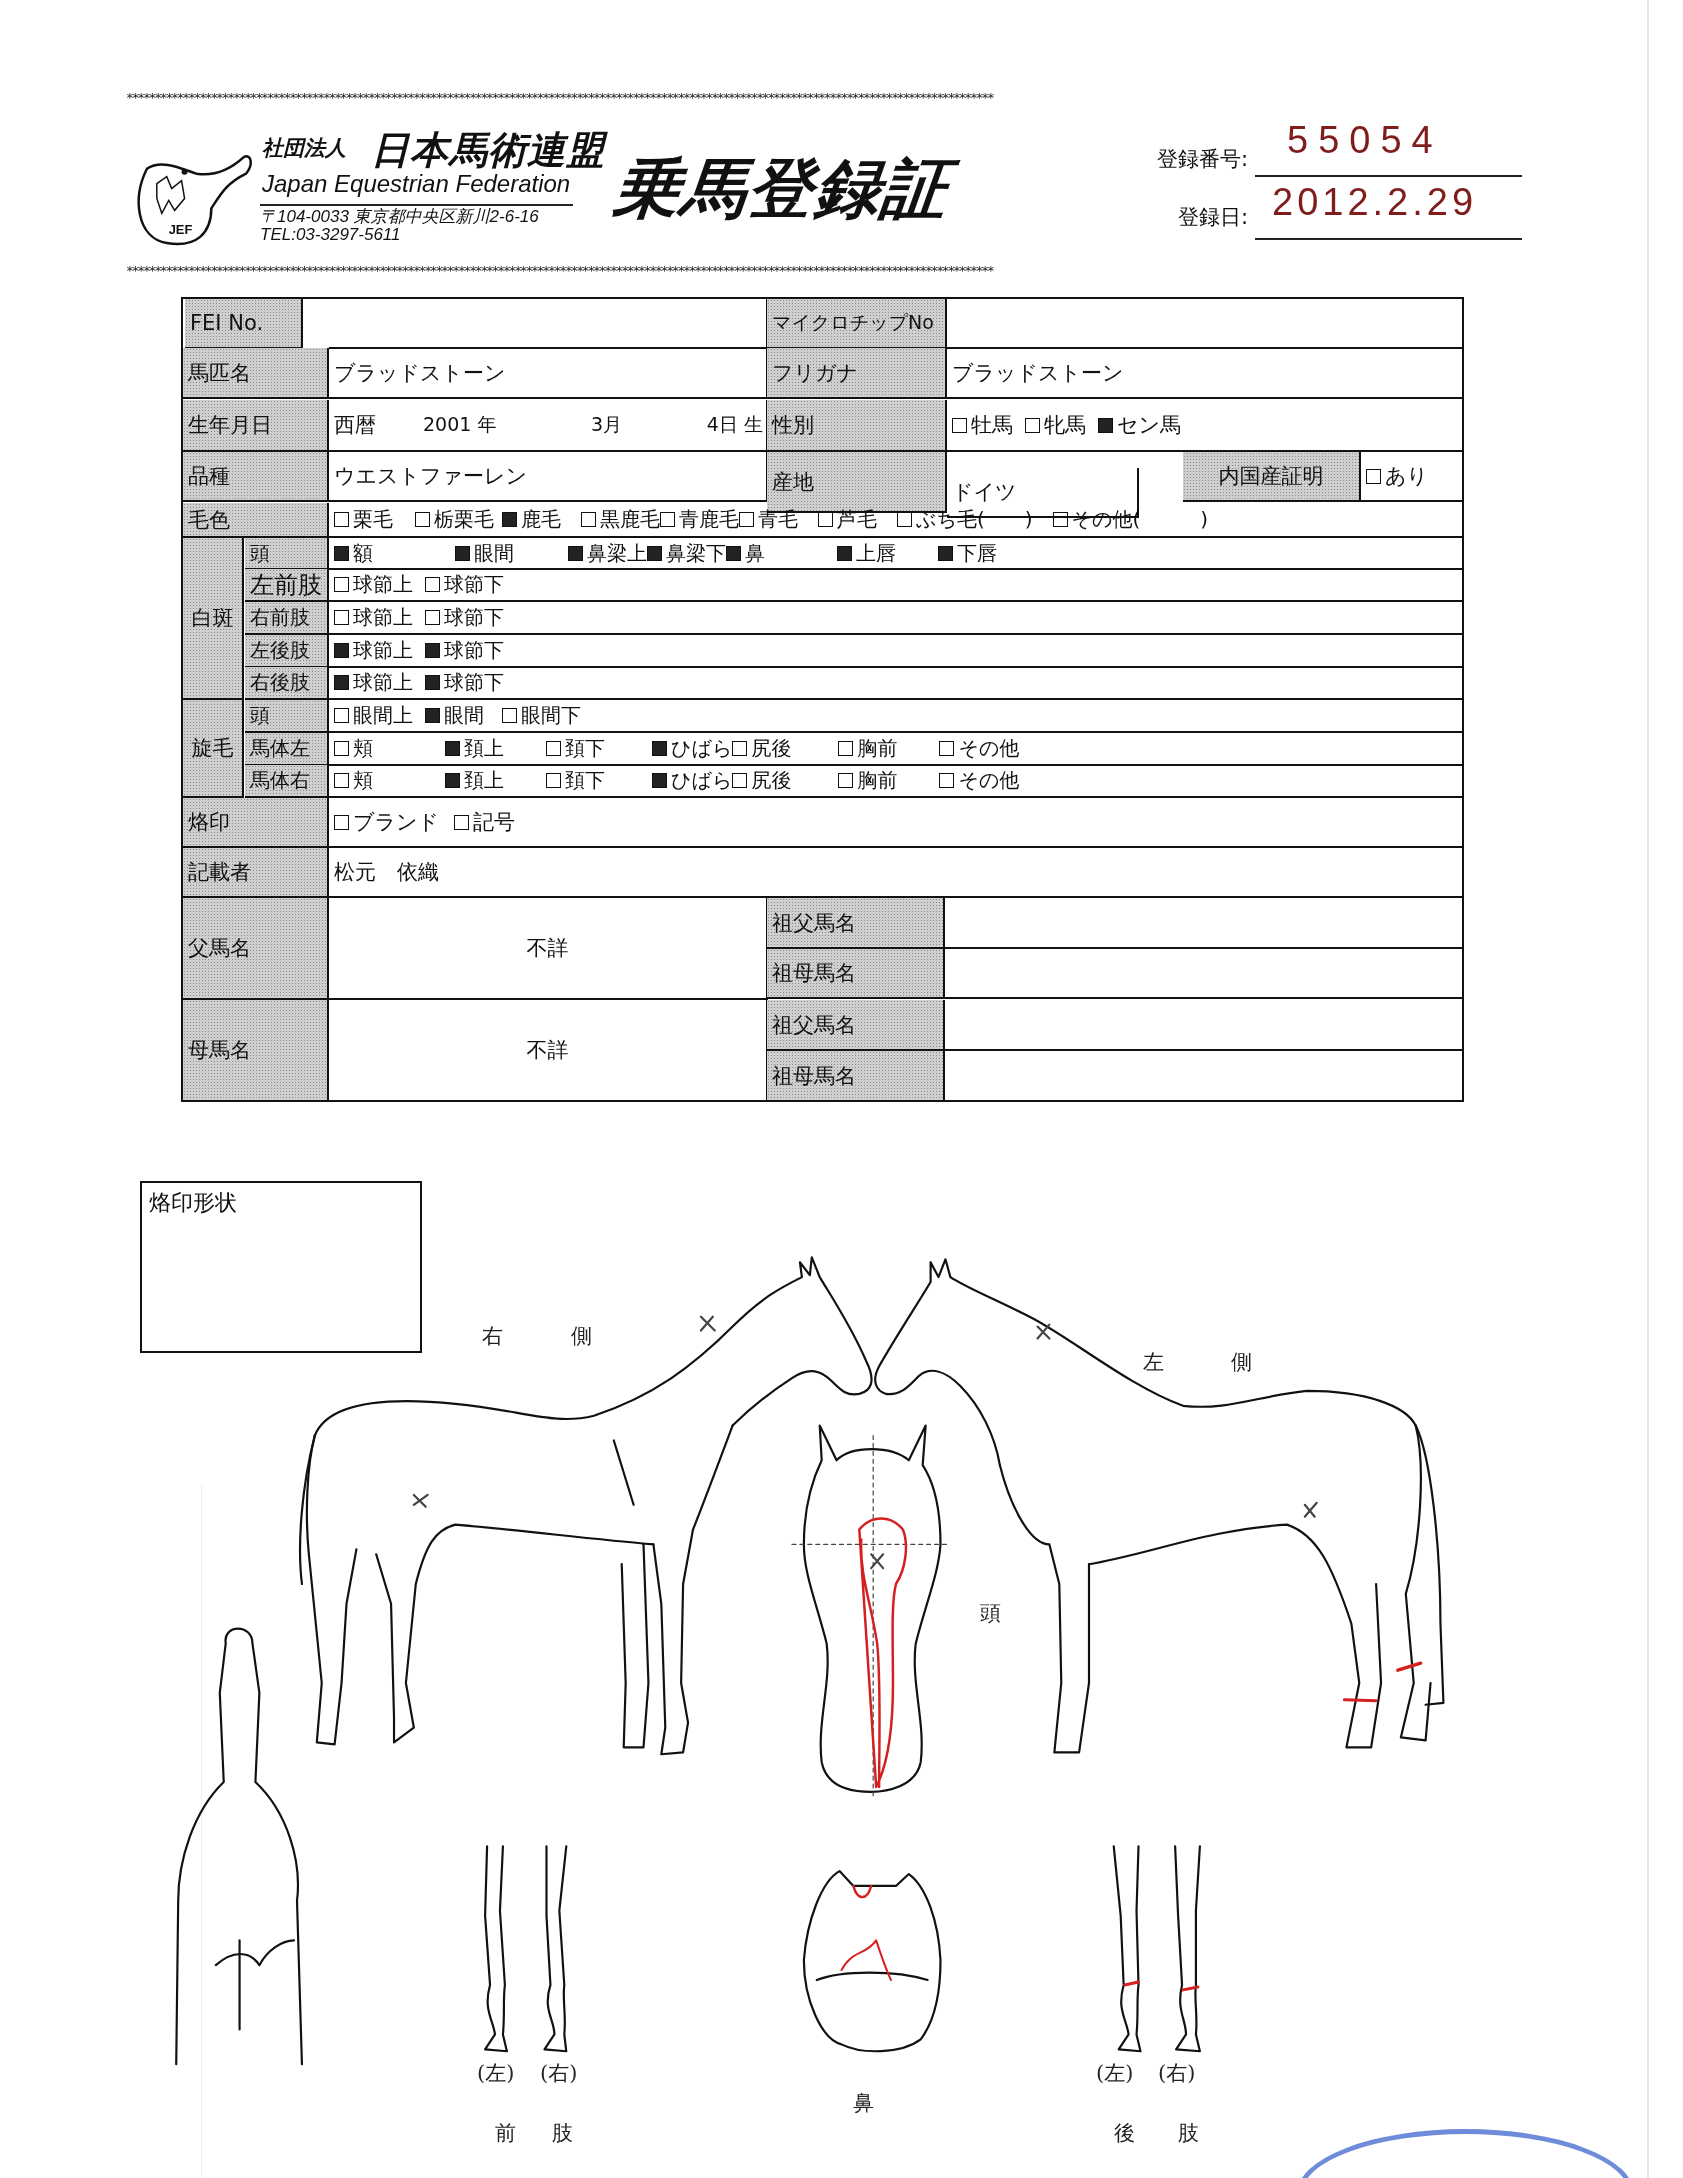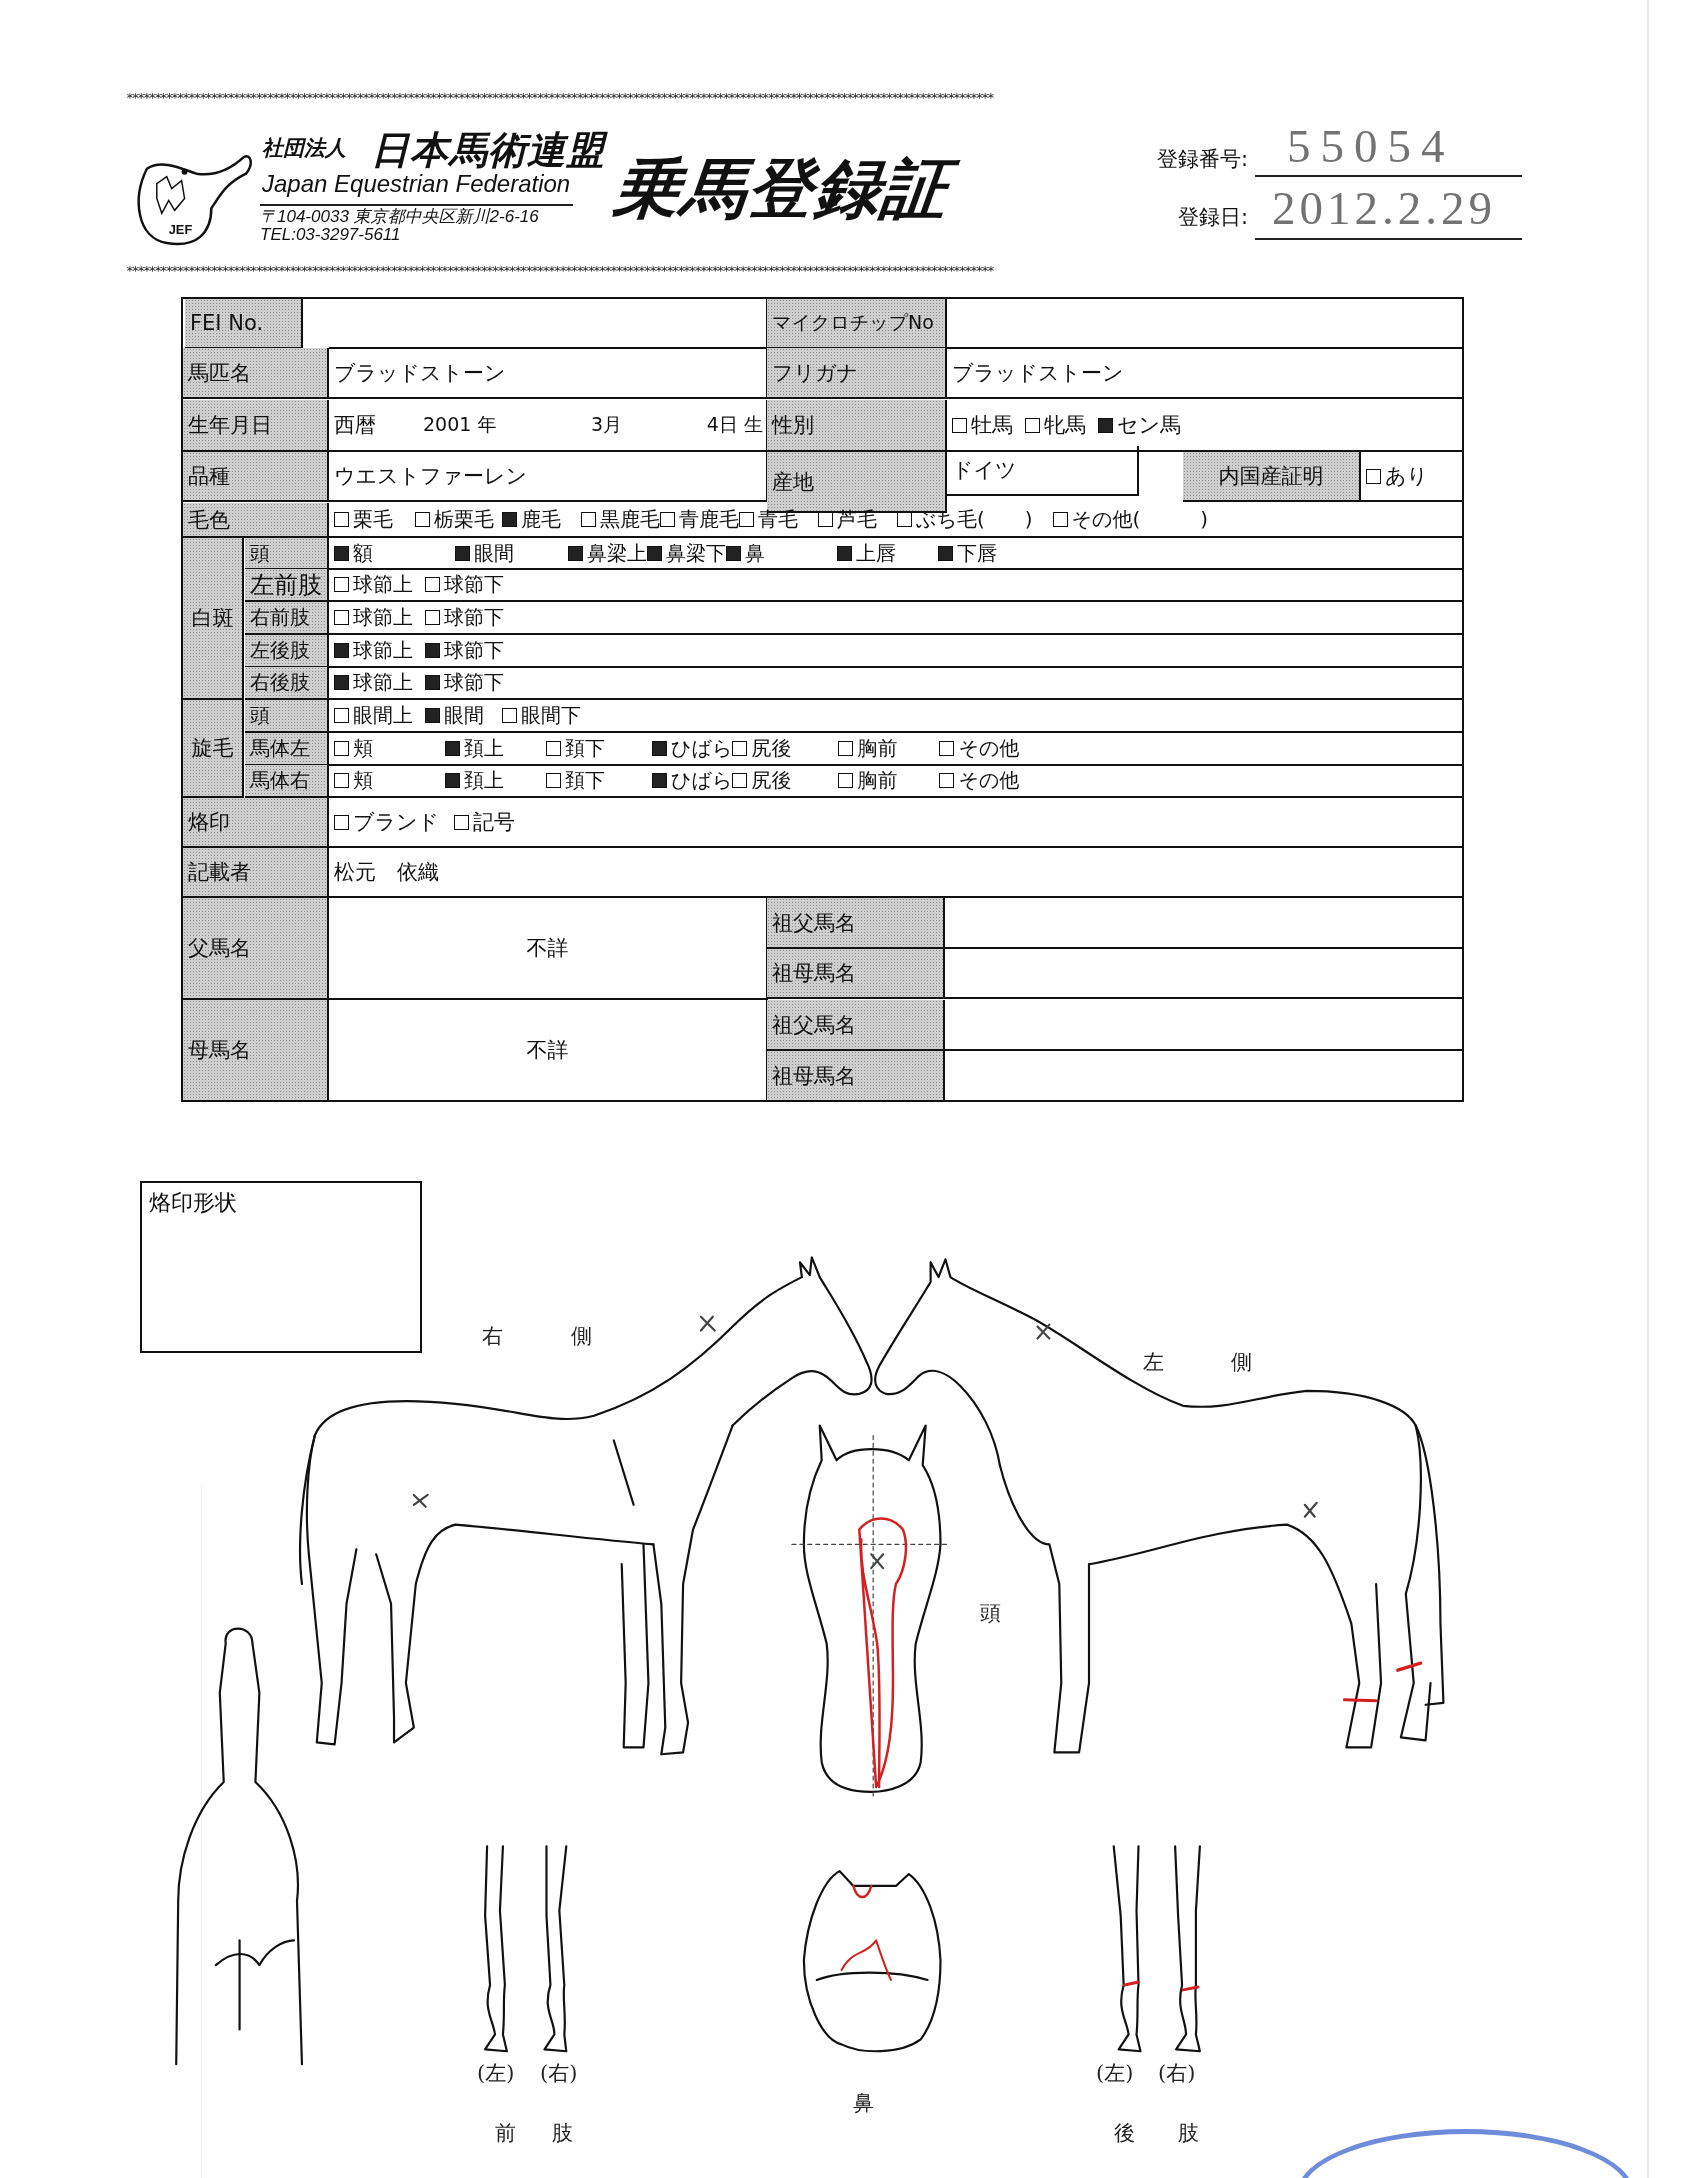--- a/index.html
+++ b/index.html
@@ -9,21 +9,21 @@
   .stars{position:absolute;left:126px;width:1398px;height:16px;overflow:hidden;white-space:nowrap;font-family:"DejaVu Sans Mono",monospace;font-size:13px;letter-spacing:-2.2px;line-height:16px;color:#222;}
   .logo{position:absolute;left:127px;top:139px;width:129px;height:109px;}
   .org-ja-small{position:absolute;left:262px;top:134px;font-size:21px;font-style:italic;font-weight:bold;}
   .org-ja{position:absolute;left:371px;top:125px;font-size:38px;font-style:italic;font-weight:bold;letter-spacing:1px;}
   .org-en{position:absolute;left:262px;top:170px;font-family:"Liberation Sans",sans-serif;font-size:24px;font-style:italic;}
   .org-rule{position:absolute;left:260px;top:204px;width:313px;height:2px;background:#222;}
   .org-addr{position:absolute;left:260px;top:208px;font-family:"Liberation Sans",sans-serif;font-size:17px;font-style:italic;line-height:18px;}
   .title{position:absolute;left:614px;top:145px;font-size:65px;font-weight:bold;font-style:italic;letter-spacing:2px;transform:skewX(-6deg);}
   .reg-label{position:absolute;font-size:21px;text-align:right;width:139px;}
   .reg-line{position:absolute;height:2px;background:#222;width:267px;left:1255px;}
-  .reg-val{position:absolute;font-family:Liberation Serif, serif;font-size:47px;font-weight:200;letter-spacing:10px;color:#737373;}
+  .reg-val{position:absolute;font-family:Liberation Sans, sans-serif;font-size:38px;font-weight:200;letter-spacing:10px;color:#7f1d1d;}
   .grid{position:absolute;border:2.5px solid #111;box-sizing:border-box;}
   .cell{position:absolute;box-sizing:border-box;border-right:2px solid #111;border-bottom:2px solid #111;font-size:21px;display:flex;align-items:center;padding-left:5px;white-space:nowrap;overflow:hidden;}
   .hd{background-color:#cfcfcf;background-image:radial-gradient(#8a8a8a 0.8px,transparent 0.9px);background-size:3px 3px;}
   .center{justify-content:center;padding-left:0;}
   .box{display:inline-block;width:15px;height:15px;border:1.5px solid #111;box-sizing:border-box;margin-right:4px;vertical-align:-1px;}
   .box.on{background:#222;}
   .opt{display:inline-block;margin-right:12px;}
   .brand-box{position:absolute;left:140px;top:1181px;width:282px;height:172px;border:2px solid #111;box-sizing:border-box;}
   .brand-box span{position:absolute;left:7px;top:5px;font-size:22px;}
   .dlabel{position:absolute;font-family:"DejaVu Serif",serif;font-size:21px;color:#222;}
@@ -85,21 +85,21 @@
 <div class="cell hd" style="left:767px;top:400px;width:180px;height:52px">性別</div>
 <div class="cell" style="left:947px;top:400px;width:515px;height:52px;border-right:none">
   <span class="opt"><span class="box"></span><span>牡馬</span></span>
   <span class="opt"><span class="box"></span><span>牝馬</span></span>
   <span class="opt"><span class="box on"></span><span>セン馬</span></span>
 </div>
 
 <div class="cell hd" style="left:183px;top:452px;width:146px;height:50px">品種</div>
 <div class="cell" style="left:329px;top:452px;width:439px;height:50px">ウエストファーレン</div>
 <div class="cell hd" style="left:767px;top:452px;width:180px;height:61px">産地</div>
-<div class="cell" style="left:947px;top:446px;width:192px;height:50px">ドイツ</div>
+<div class="cell" style="left:947px;top:468px;width:192px;height:50px">ドイツ</div>
 <div class="cell hd center" style="left:1183px;top:452px;width:178px;height:50px">内国産証明</div>
 <div class="cell" style="left:1361px;top:452px;width:101px;height:50px;border-right:none">
     <span class="box"></span>
     <span>あり</span>
   </div>
 
 <div class="cell hd" style="left:183px;top:503px;width:146px;height:35px">毛色</div>
 <div class="cell" style="left:329px;top:503px;width:1134px;height:35px;border-right:none;font-size:20px">
   <span class="opt" style="margin-right:22px"><span class="box"></span><span>栗毛</span></span>
   <span class="opt" style="margin-right:8px"><span class="box"></span><span>栃栗毛</span></span>

